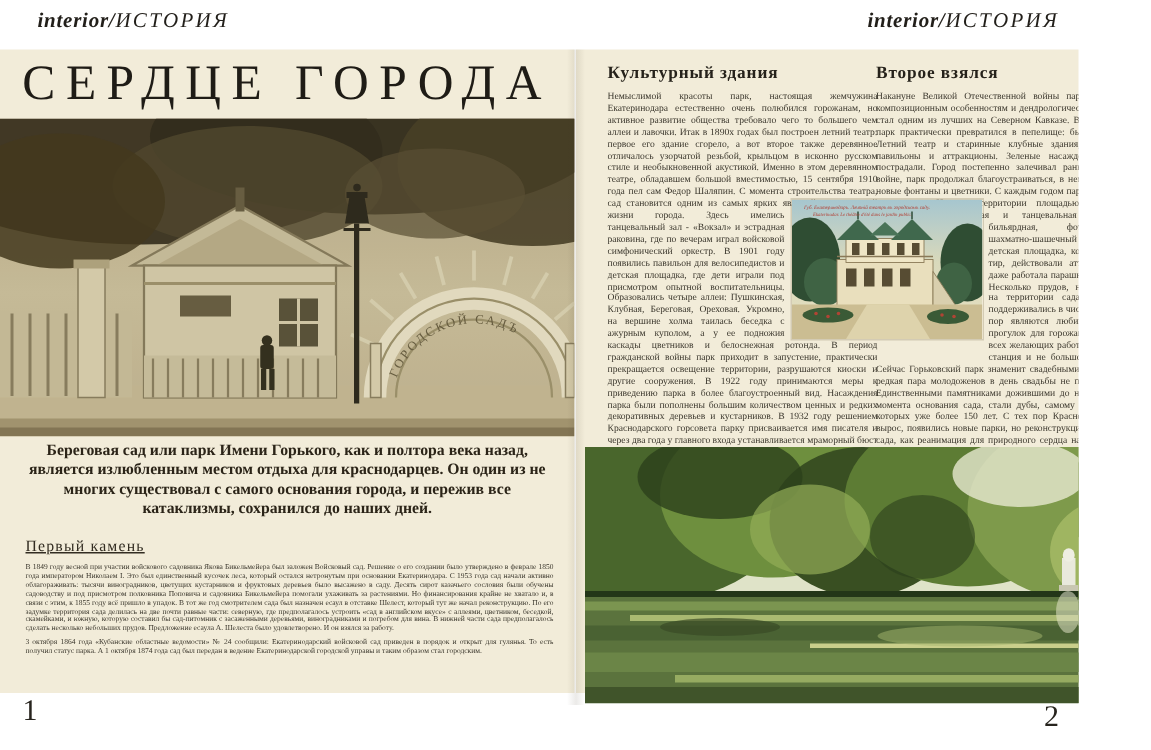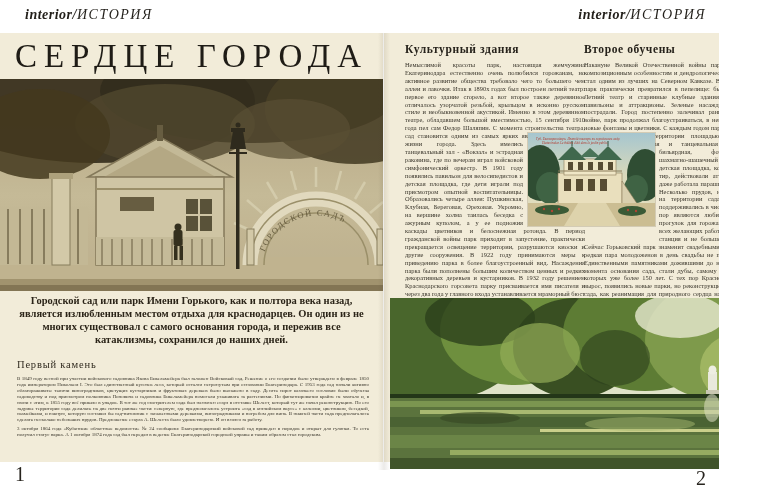--- a/index.html
+++ b/index.html
@@ -17,21 +17,21 @@
   .panel-right{left:384px;}
   .gutter{position:absolute;left:378px;top:33px;width:12px;height:437px;
           background:linear-gradient(to right, rgba(60,50,30,0) 0%, rgba(60,50,30,0.10) 50%, rgba(60,50,30,0) 100%);
           pointer-events:none;z-index:30;}
   
   .main-title{position:absolute;left:0;top:38px;width:383px;text-align:center;
               font-size:33px;letter-spacing:7px;color:#1f1c16;white-space:nowrap;}
   .photo-main{position:absolute;left:0;top:79px;width:383px;height:212px;overflow:hidden;}
   .lead{position:absolute;left:14px;top:294px;width:355px;text-align:center;
         font-weight:bold;font-size:10.5px;line-height:13px;color:#2b2418;}
-  .subhead-left{position:absolute;left:17px;top:359px;font-size:10.5px;letter-spacing:0.8px;color:#332d22;}
+  .subhead-left{position:absolute;left:17px;top:359px;font-size:10.5px;letter-spacing:0.8px;color:#332d22;text-decoration:underline;}
   .body-left{position:absolute;left:17px;top:376px;width:352px;height:84px;overflow:hidden;
              font-size:5px;line-height:5.9px;text-align:justify;color:#3a362c;}
   .body-left p{margin:0 0 3px 0;}
   .pageno{position:absolute;font-size:20px;color:#27241e;}
   .pageno-1{left:15px;top:463px;}
   .pageno-2{right:13px;top:467px;}
   
   .colhead{position:absolute;top:43px;font-size:11.5px;font-weight:600;letter-spacing:0.6px;color:#26221b;}
   .colhead-1{left:405px;}
   .colhead-2{left:584px;}
@@ -156,36 +156,36 @@
         <rect x="173.5" y="151" width="9" height="16" rx="2"></rect>
         <rect x="174" y="167" width="3.5" height="14"></rect>
         <rect x="179.5" y="167" width="3.5" height="14"></rect>
       </g>
 
       <rect width="383" height="212" fill="#3a2f18" opacity="0.06"></rect>
       <rect x="0" y="206" width="383" height="6" fill="#4a3f26" opacity="0.35"></rect>
     </svg>
   </div>
 
-  <div class="lead">Городской сад или парк Имени Горького, как и полтора века назад, является излюбленным местом отдыха для краснодарцев. Он один из не многих существовал с самого основания города, и пережив все катаклизмы, сохранился до наших дней.</div>
+  <div class="lead">Береговая сад или парк Имени Горького, как и полтора века назад, является излюбленным местом отдыха для краснодарцев. Он один из не многих существовал с самого основания города, и пережив все катаклизмы, сохранился до наших дней.</div>
   <div class="subhead-left">Первый камень</div>
   <div class="body-left">
     <p>В 1849 году весной при участии войскового садовника Якова Бикельмейера был заложен Войсковый сад. Решение о его создании было утверждено в феврале 1850 года императором Николаем I. Это был единственный кусочек леса, который остался нетронутым при основании Екатеринодара. С 1953 года сад начали активно облагораживать: тысячи виноградников, цветущих кустарников и фруктовых деревьев было высажено в саду. Десять сирот казачьего сословия были обучены садоводству и под присмотром полковника Поповича и садовника Бикельмейера помогали ухаживать за растениями. Но финансирования крайне не хватало и, в связи с этим, к 1855 году всё пришло в упадок. В тот же год смотрителем сада был назначен есаул в отставке Шелест, который тут же начал реконструкцию. По его задумке территория сада делилась на две почти равные части: северную, где предполагалось устроить «сад в английском вкусе» с аллеями, цветником, беседкой, скамейками, и южную, которую составил бы сад-питомник с засаженными деревьями, виноградниками и погребом для вина. В нижней части сада предполагалось сделать несколько небольших прудов. Предложение есаула А. Шелеста было удовлетворено. И он взялся за работу.</p>
     <p>3 октября 1864 года «Кубанские областные ведомости» № 24 сообщили: Екатеринодарский войсковой сад приведен в порядок и открыт для гулянья. То есть получил статус парка. А 1 октября 1874 года сад был передан в ведение Екатеринодарской городской управы и таким образом стал городским.</p>
   </div>
   <div class="pageno pageno-1">1</div>
 
   <div class="runhead runhead-right">
     <span class="brand">interior/</span><span class="section">ИСТОРИЯ</span>
   </div>
 
   <div class="panel panel-right"></div>
 
   <div class="colhead colhead-1">Культурный здания</div>
-  <div class="colhead colhead-2">Второе обучены</div>
+  <div class="colhead colhead-2">Второе взялся</div>
 
   <div class="col col-1">
     <div class="push-r"></div>
     <div class="cut-r"></div>
     <span>Немыслимой красоты парк, настоящая жемчужина Екатеринодара естественно очень полюбился горожанам, но активное развитие общества требовало чего то большего чем аллеи и лавочки. Итак в 1890х годах был построен летний театр: первое его здание сгорело, а вот второе также деревянное отличалось узорчатой резьбой, крыльцом в исконно русском стиле и необыкновенной акустикой. Именно в этом деревянном театре, обладавшем большой вместимостью, 15 сентября 1910 года пел сам Федор Шаляпин. С момента строительства театра, сад становится одним из самых ярких явлений в культурной жизни города. Здесь имелись танцевальный зал - «Вокзал» и эстрадная раковина, где по вечерам играл войсковой симфонический оркестр. В 1901 году появились павильон для велосипедистов и детская площадка, где дети играли под присмотром опытной воспитательницы. Образовались четыре аллеи: Пушкинская, Клубная, Береговая, Ореховая. Укромно, на вершине холма таилась беседка с ажурным куполом, а у ее подножия каскады цветников и белоснежная ротонда. В период гражданской войны парк приходит в запустение, практически прекращается освещение территории, разрушаются киоски и другие сооружения. В 1922 году принимаются меры к приведению парка в более благоустроенный вид. Насаждения парка были пополнены большим количеством ценных и редких декоративных деревьев и кустарников. В 1932 году решением Краснодарского горсовета парку присваивается имя писателя и через два года у главного входа устанавливается мраморный бюст Максима Горького.</span>
   </div>
 
   <div class="col col-2">
     <div class="push-l"></div>
     <div class="cut-l"></div>

